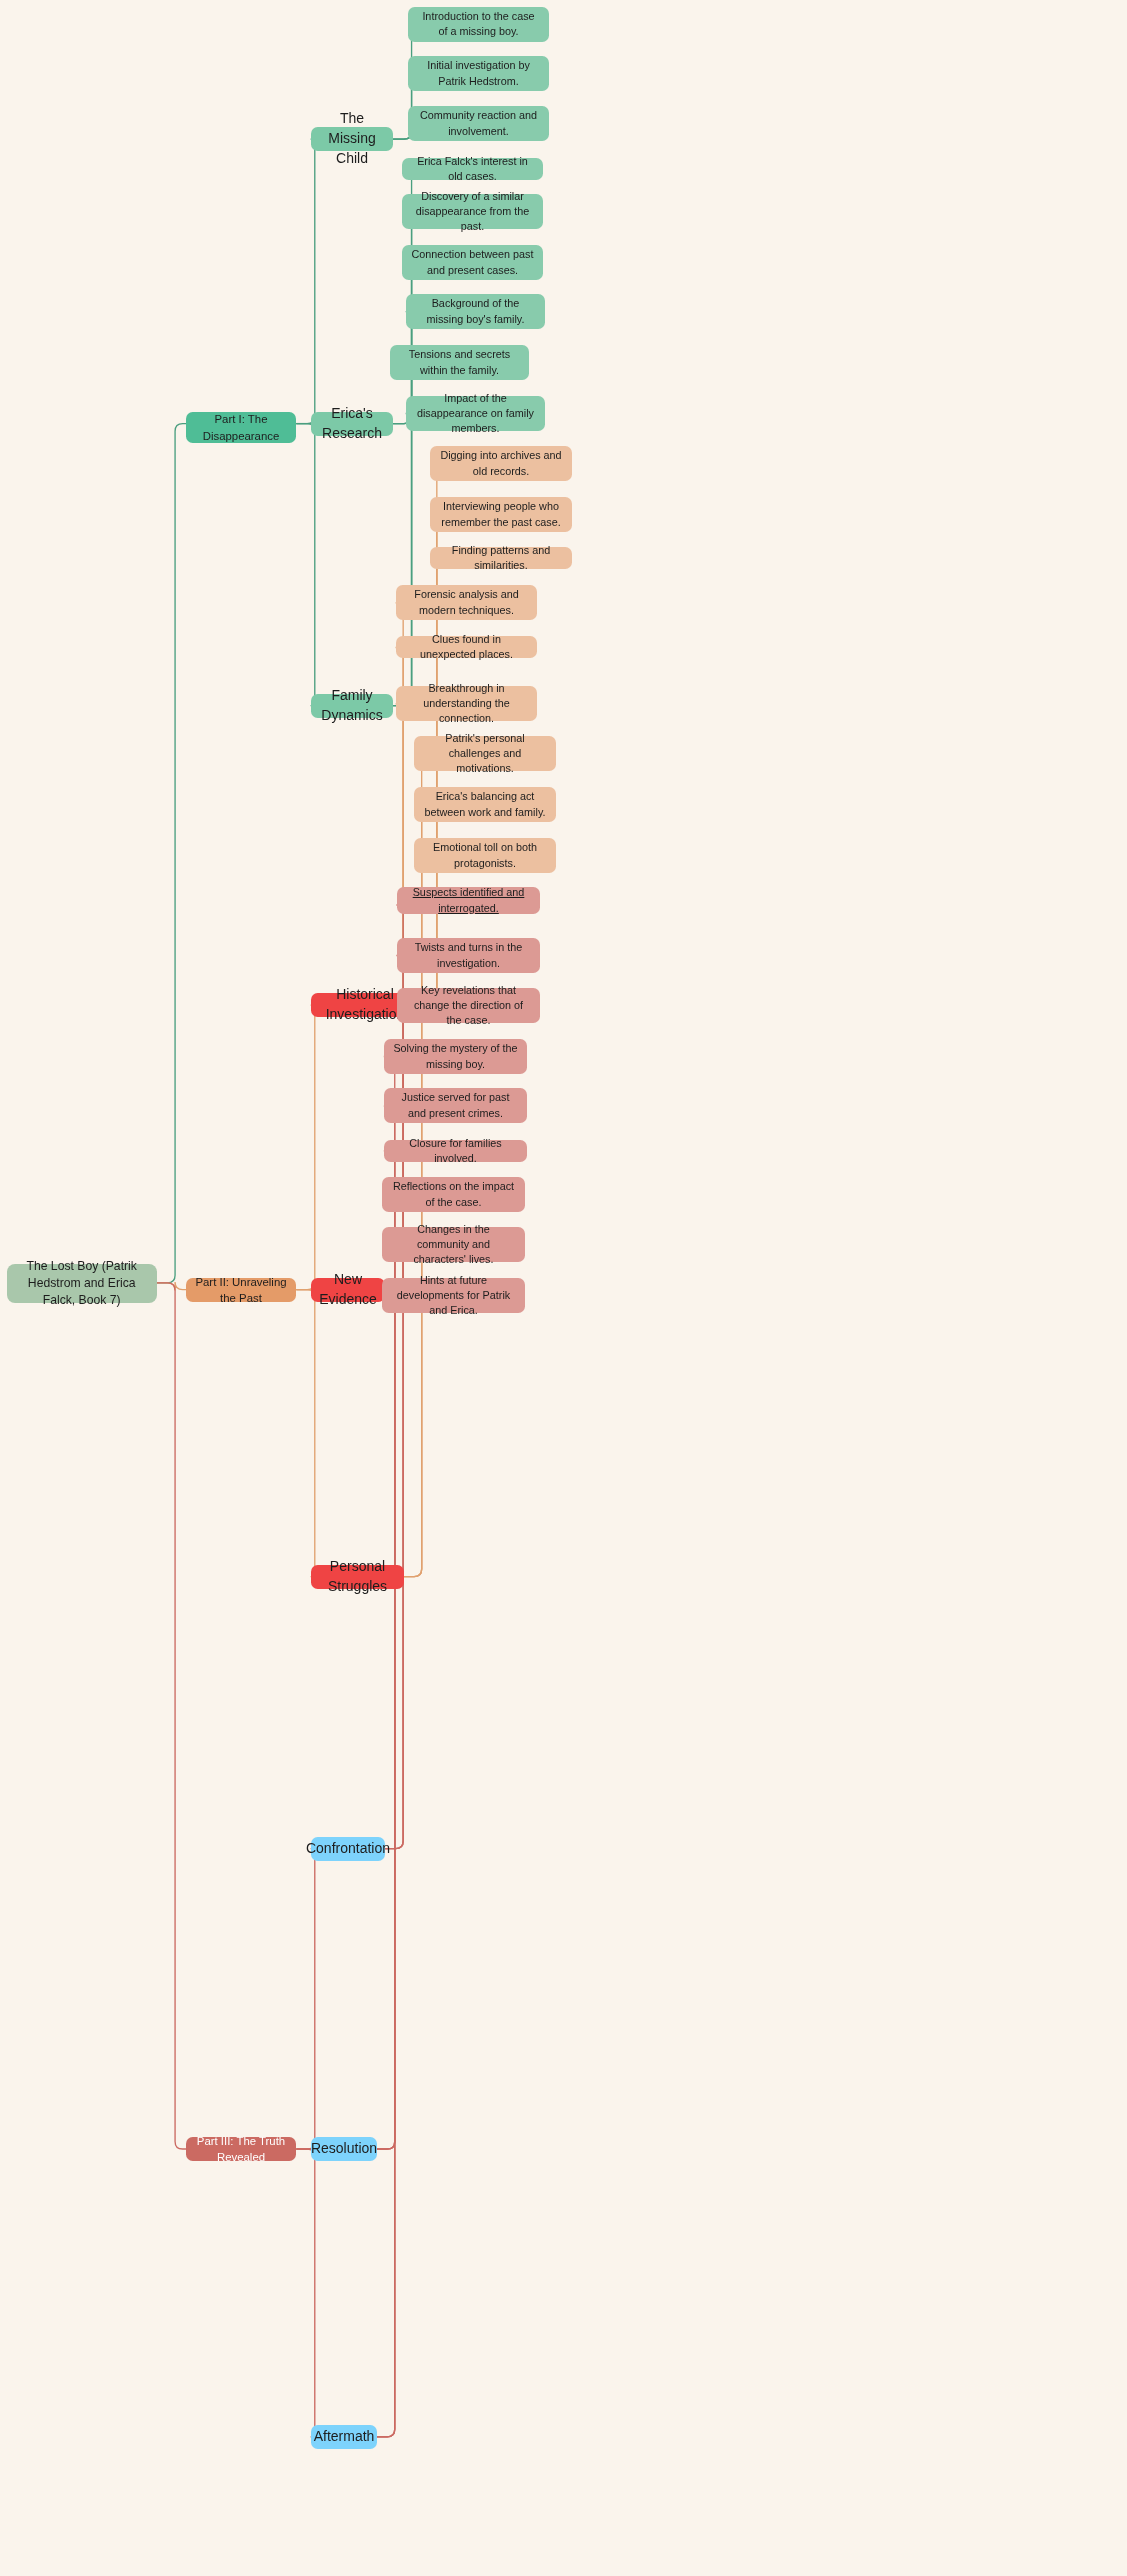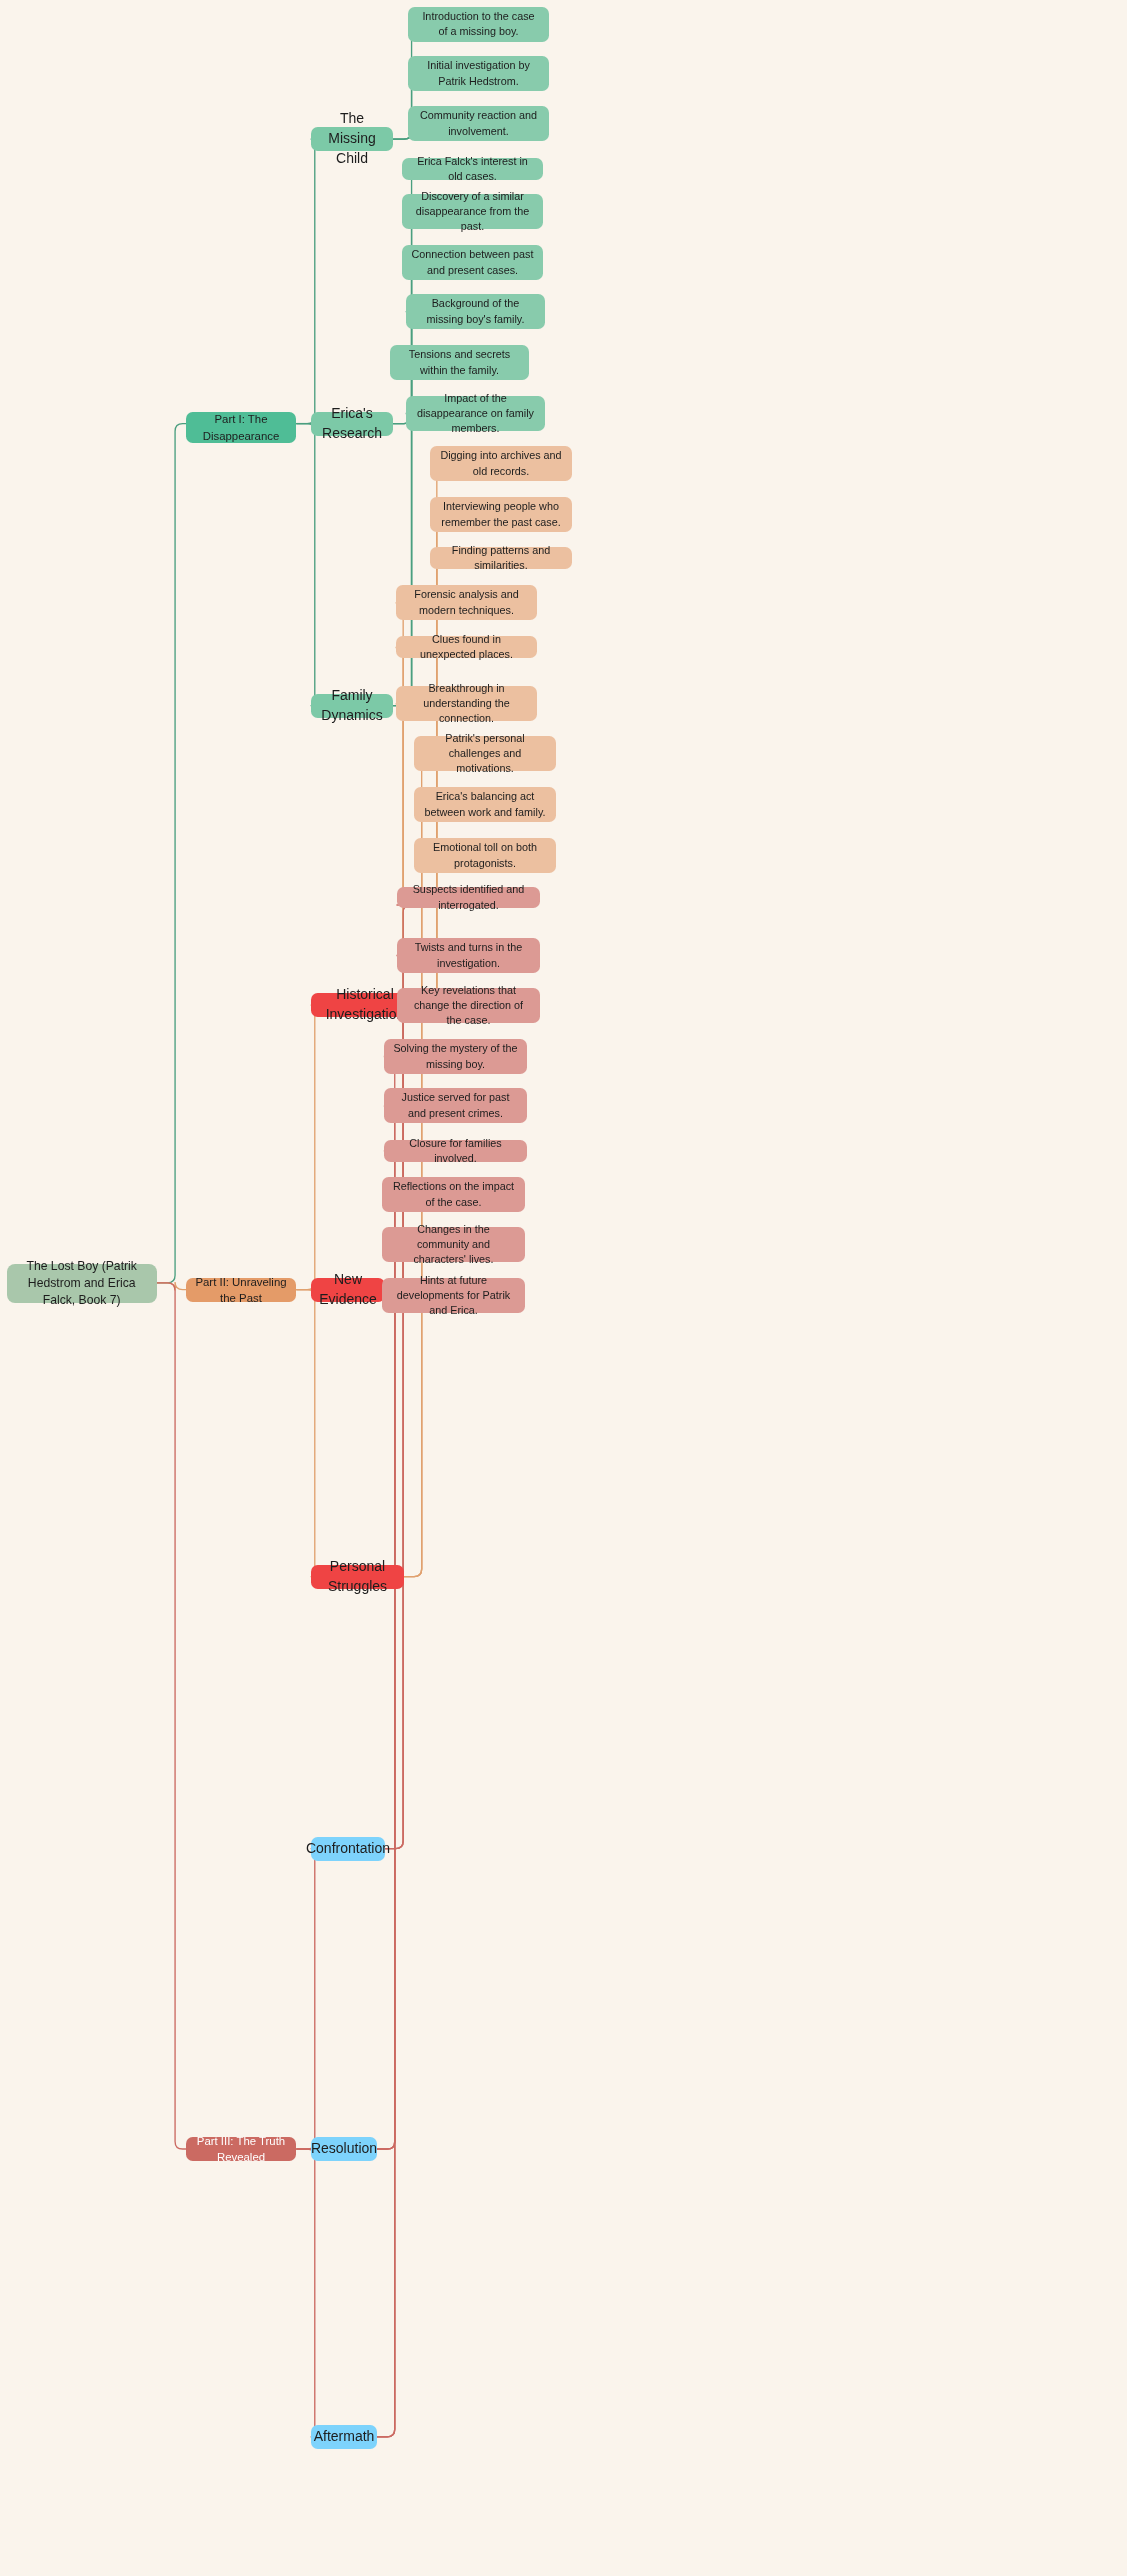--- a/index.html
+++ b/index.html
@@ -186,21 +186,21 @@
     </div>
     <div class="node leaf c-orange-leaf" style="left: 414px; top: 838px; width: 142px; height: 35px;">
       <span>Emotional toll on both protagonists.</span>
     </div>
     <div class="node branch c-red-branch" style="left: 186px; top: 2137px; width: 110px; height: 23.6px;">
       <span>Part III: The Truth Revealed</span>
     </div>
     <div class="node sub c-red-sub" style="left: 311px; top: 1837px; width: 74px; height: 23.6px;">
       <span>Confrontation</span>
     </div>
-    <div class="node leaf c-red-leaf" style="left: 397px; top: 887px; width: 143px; height: 21px;">
+    <div class="node leaf c-red-leaf" style="left: 397px; top: 887px; width: 143px; height: 27px; text-decoration: underline;">
       <span>Suspects identified and interrogated.</span>
     </div>
     <div class="node leaf c-red-leaf" style="left: 397px; top: 938px; width: 143px; height: 35px;">
       <span>Twists and turns in the investigation.</span>
     </div>
     <div class="node leaf c-red-leaf" style="left: 397px; top: 988px; width: 143px; height: 35px;">
       <span>Key revelations that change the direction of the case.</span>
     </div>
     <div class="node sub c-red-sub" style="left: 311px; top: 2137px; width: 66px; height: 23.6px;">
       <span>Resolution</span>

